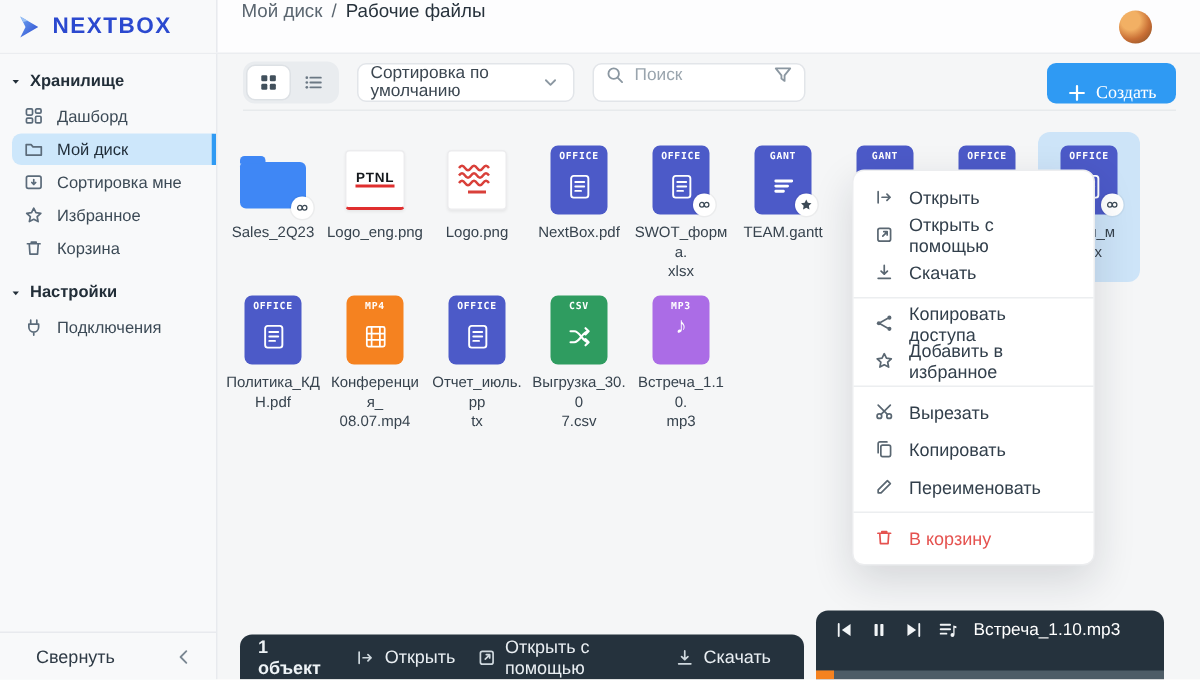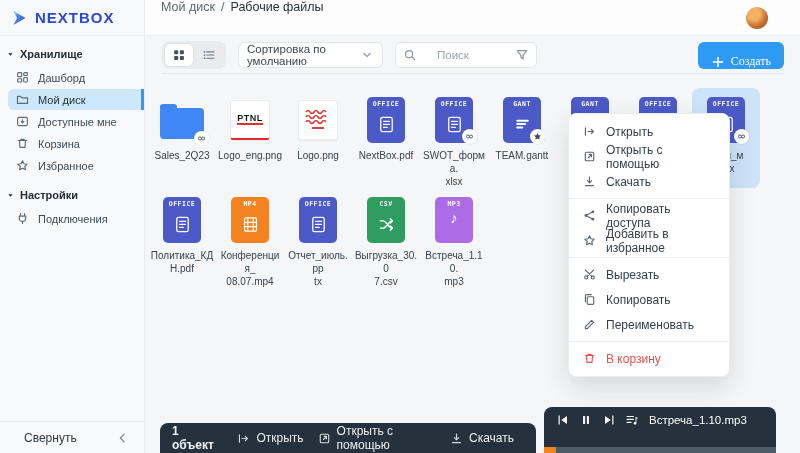--- a/index.html
+++ b/index.html
@@ -38,21 +38,21 @@
   .toolbar { height:36px; display:flex; align-items:center; gap:12px; padding:0 16px; }
   .view-toggle { display:flex; background:#e9ecef; border-radius:8px; padding:2px; }
   .vt-btn { width:30px; height:24px; display:flex; align-items:center; justify-content:center;
             border-radius:6px; color:#6b7884; cursor:pointer; }
   .vt-btn.active { background:#fff; border:1px solid #dde1e5; color:#41505c; }
   .sort-select { width:145px; height:26px; background:#fff; border:1px solid #e2e5e9; border-radius:6px;
                  display:flex; align-items:center; justify-content:space-between; padding:0 8px;
                  font-size:11.5px; color:#3c4751; cursor:pointer; }
   .sort-select .ic { color:#8b97a1; }
   .search-box { width:142px; height:26px; background:#fff; border:1px solid #e2e5e9; border-radius:6px;
-                display:flex; align-items:center; padding:0 7px; gap:18px; }
+                display:flex; align-items:flex-start; padding:0 7px; gap:4px; }
   .search-box input { border:none; outline:none; flex:1; width:60px; font-size:11.5px; color:#3c4751;
                       font-family:"Liberation Sans",sans-serif; background:transparent; }
   .search-box input::placeholder { color:#9aa5ae; }
   .search-box .ic { color:#8b97a1; }
   .spacer { flex:1; }
   .create-btn { height:27px; background:var(--accent,#2f9af3); color:#fff; border:none; border-radius:6px;
                 display:flex; align-items:flex-end; gap:6px; padding:0 13px; font-size:12px;
                 font-family:Liberation Serif, serif; cursor:pointer; }
   .toolbar-divider { border-top:1px solid #e7eaec; margin:0 16px; }
 
@@ -179,39 +179,39 @@
         </div>
         <div class="side-item">
           <span class="ic">
             <svg width="13" height="13" viewBox="0 0 16 16">
               <g fill="none" stroke="currentColor" stroke-width="1.4" stroke-linecap="round" stroke-linejoin="round">
                 <rect x="2" y="3" width="12" height="10" rx="1.5"></rect>
                 <path d="M8 5.8v4M6.4 8.2L8 9.8l1.6-1.6"></path>
               </g>
             </svg>
           </span>
-          <span>Доступные мне</span>
+          <span>Сортировка мне</span>
         </div>
         <div class="side-item">
           <span class="ic">
             <svg width="13" height="13" viewBox="0 0 16 16">
+              <path fill="none" stroke="currentColor" stroke-width="1.4" stroke-linecap="round" stroke-linejoin="round" d="M8 2.2l1.8 3.7 4 .5-3 2.8.8 4L8 11.3 4.4 13.2l.8-4-3-2.8 4-.5z"></path>
+            </svg>
+          </span>
+          <span>Избранное</span>
+        </div>
+        <div class="side-item">
+          <span class="ic">
+            <svg width="13" height="13" viewBox="0 0 16 16">
               <g fill="none" stroke="currentColor" stroke-width="1.4" stroke-linecap="round" stroke-linejoin="round">
                 <path d="M2.8 4.3h10.4M6 4.3V3h4v1.3M4.3 4.3l.6 8.5h6.2l.6-8.5"></path>
               </g>
             </svg>
           </span>
           <span>Корзина</span>
-        </div>
-        <div class="side-item">
-          <span class="ic">
-            <svg width="13" height="13" viewBox="0 0 16 16">
-              <path fill="none" stroke="currentColor" stroke-width="1.4" stroke-linecap="round" stroke-linejoin="round" d="M8 2.2l1.8 3.7 4 .5-3 2.8.8 4L8 11.3 4.4 13.2l.8-4-3-2.8 4-.5z"></path>
-            </svg>
-          </span>
-          <span>Избранное</span>
         </div>
         <div class="side-section-header">
           <span class="ic">
             <svg width="9" height="9" viewBox="0 0 16 16">
               <polygon fill="currentColor" points="4.2,5.8 11.8,5.8 8,10.4"></polygon>
             </svg>
           </span>
           <span>Настройки</span>
         </div>
         <div class="side-item">

